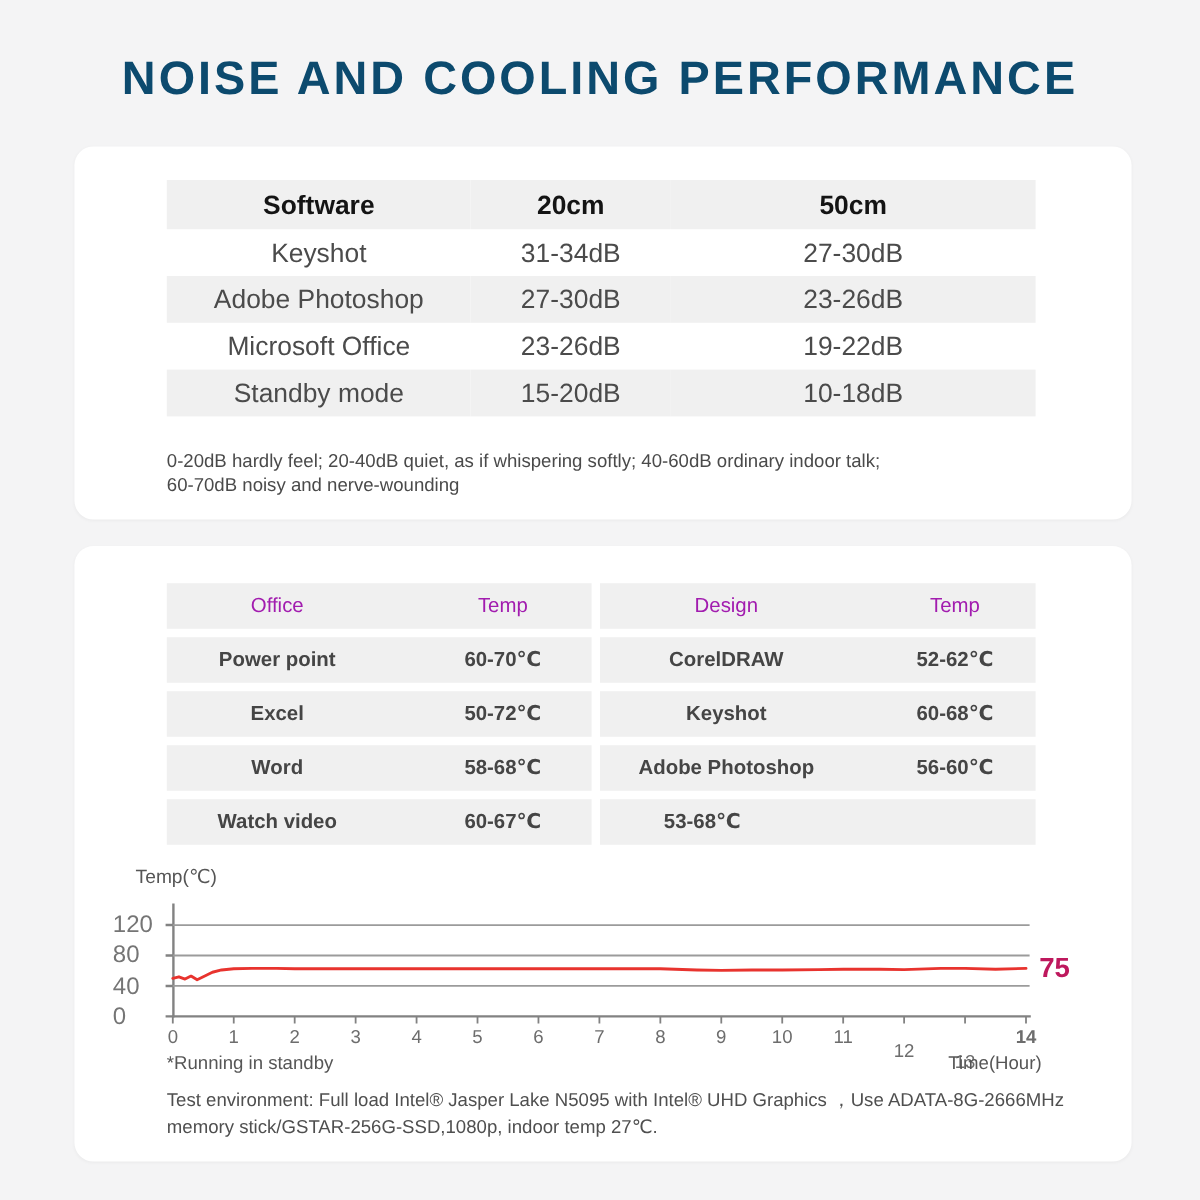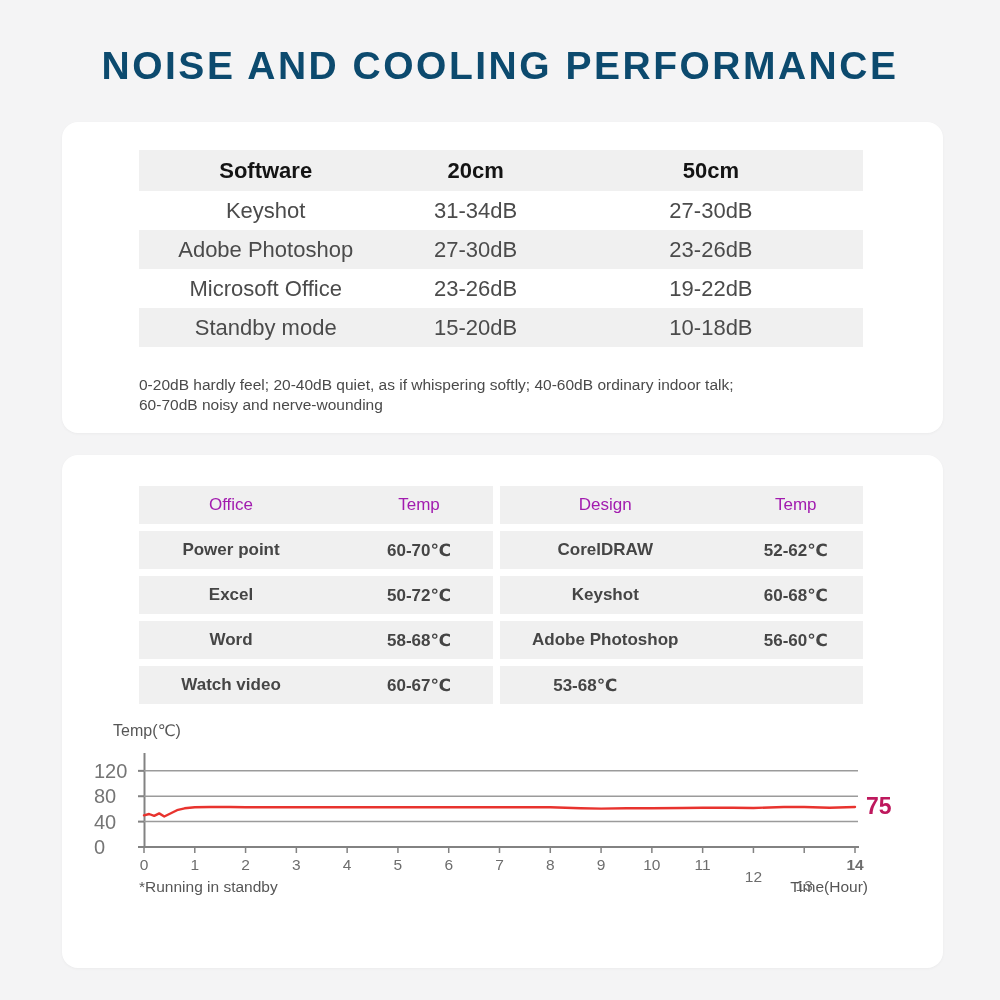--- a/index.html
+++ b/index.html
@@ -239,15 +239,19 @@
       <div class="xtick" style="left: 620.643px; top: 401px;">11</div>
       <div class="xtick" style="left: 671.429px; top: 401px; margin-top: 12px;">12</div>
       <div class="xtick" style="left: 722.214px; top: 422px; text-align: center;">13</div>
       <div class="xtick" style="left: 773px; top: 401px; font-weight: bold;">14</div>
       <div id="chart-labels"></div>
 
     <div class="chart-end-label" style="color: #be185d;">75</div>
     <div class="chart-note">*Running in standby</div>
     <div class="chart-xlabel">Time(Hour)</div>
 
+    <div class="footer">
+      <div>Test environment: Full load Intel® Jasper Lake N5095 with Intel® UHD Graphics ，Use ADATA-8G-2666MHz</div>
+      <div>memory stick/GSTAR-256G-SSD,1080p, indoor temp 27℃.</div>
+    </div>
   </section>
 
 </div>
 
 </body></html>

